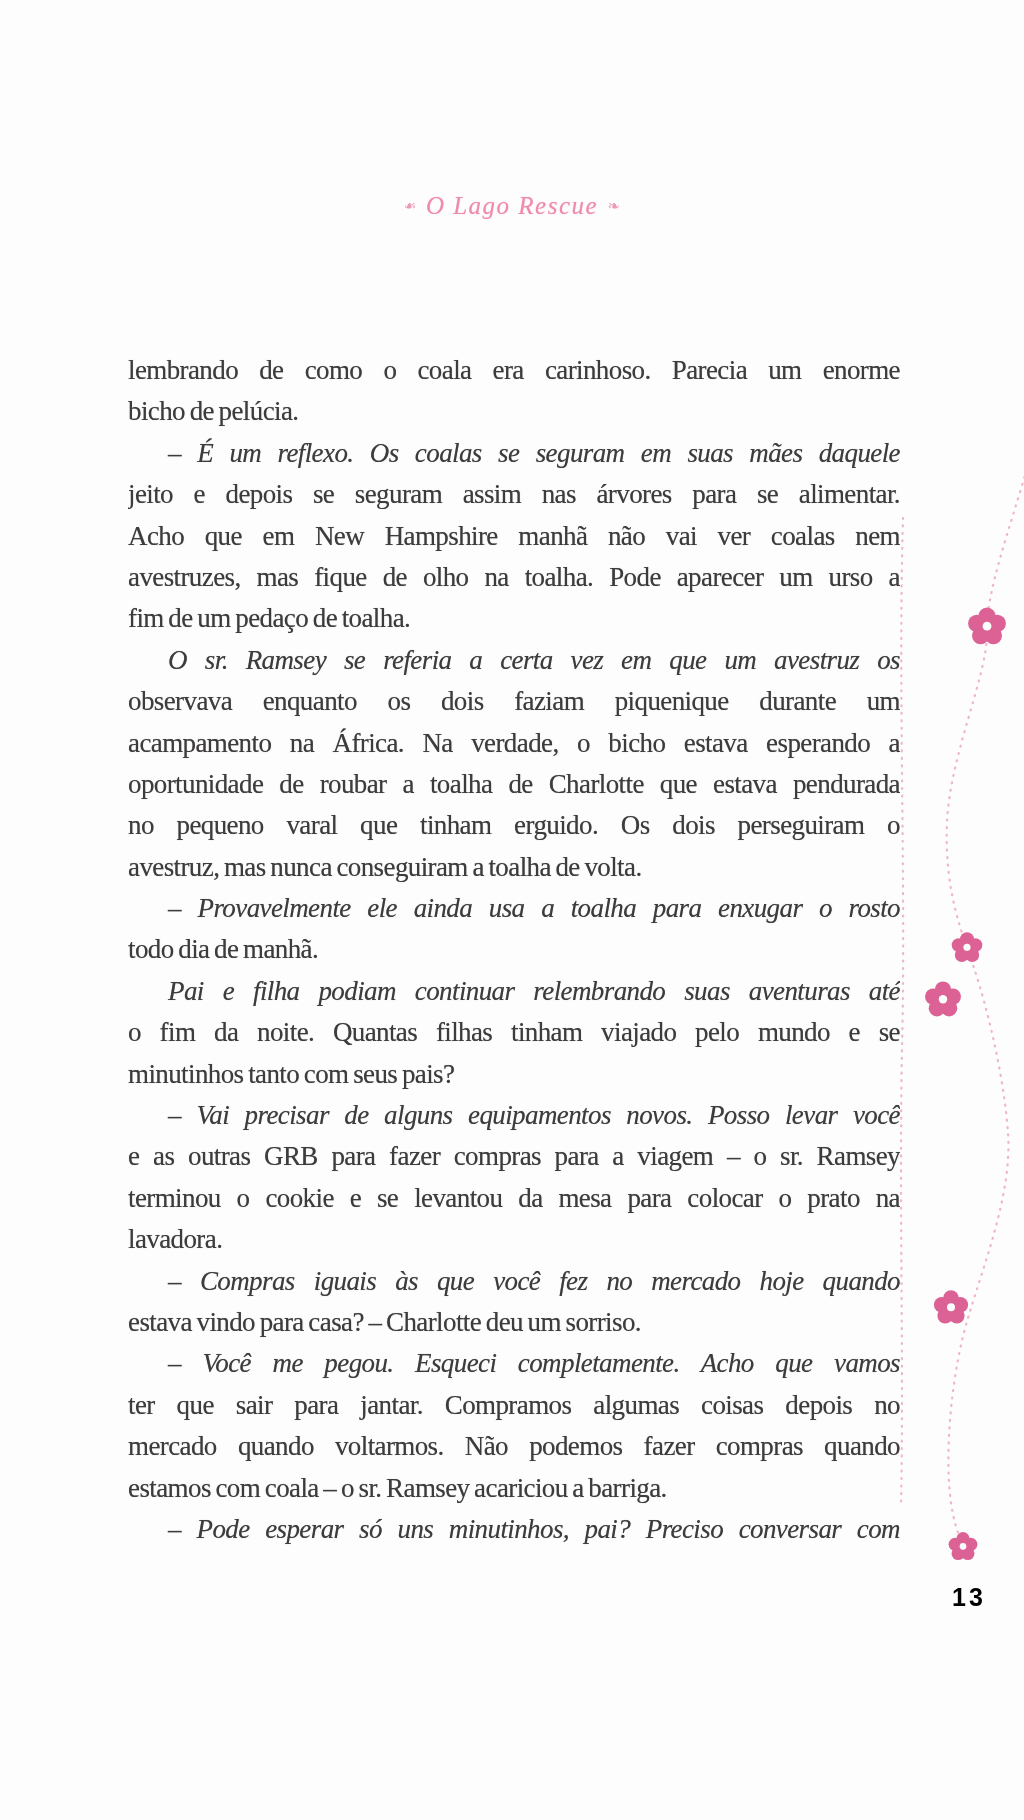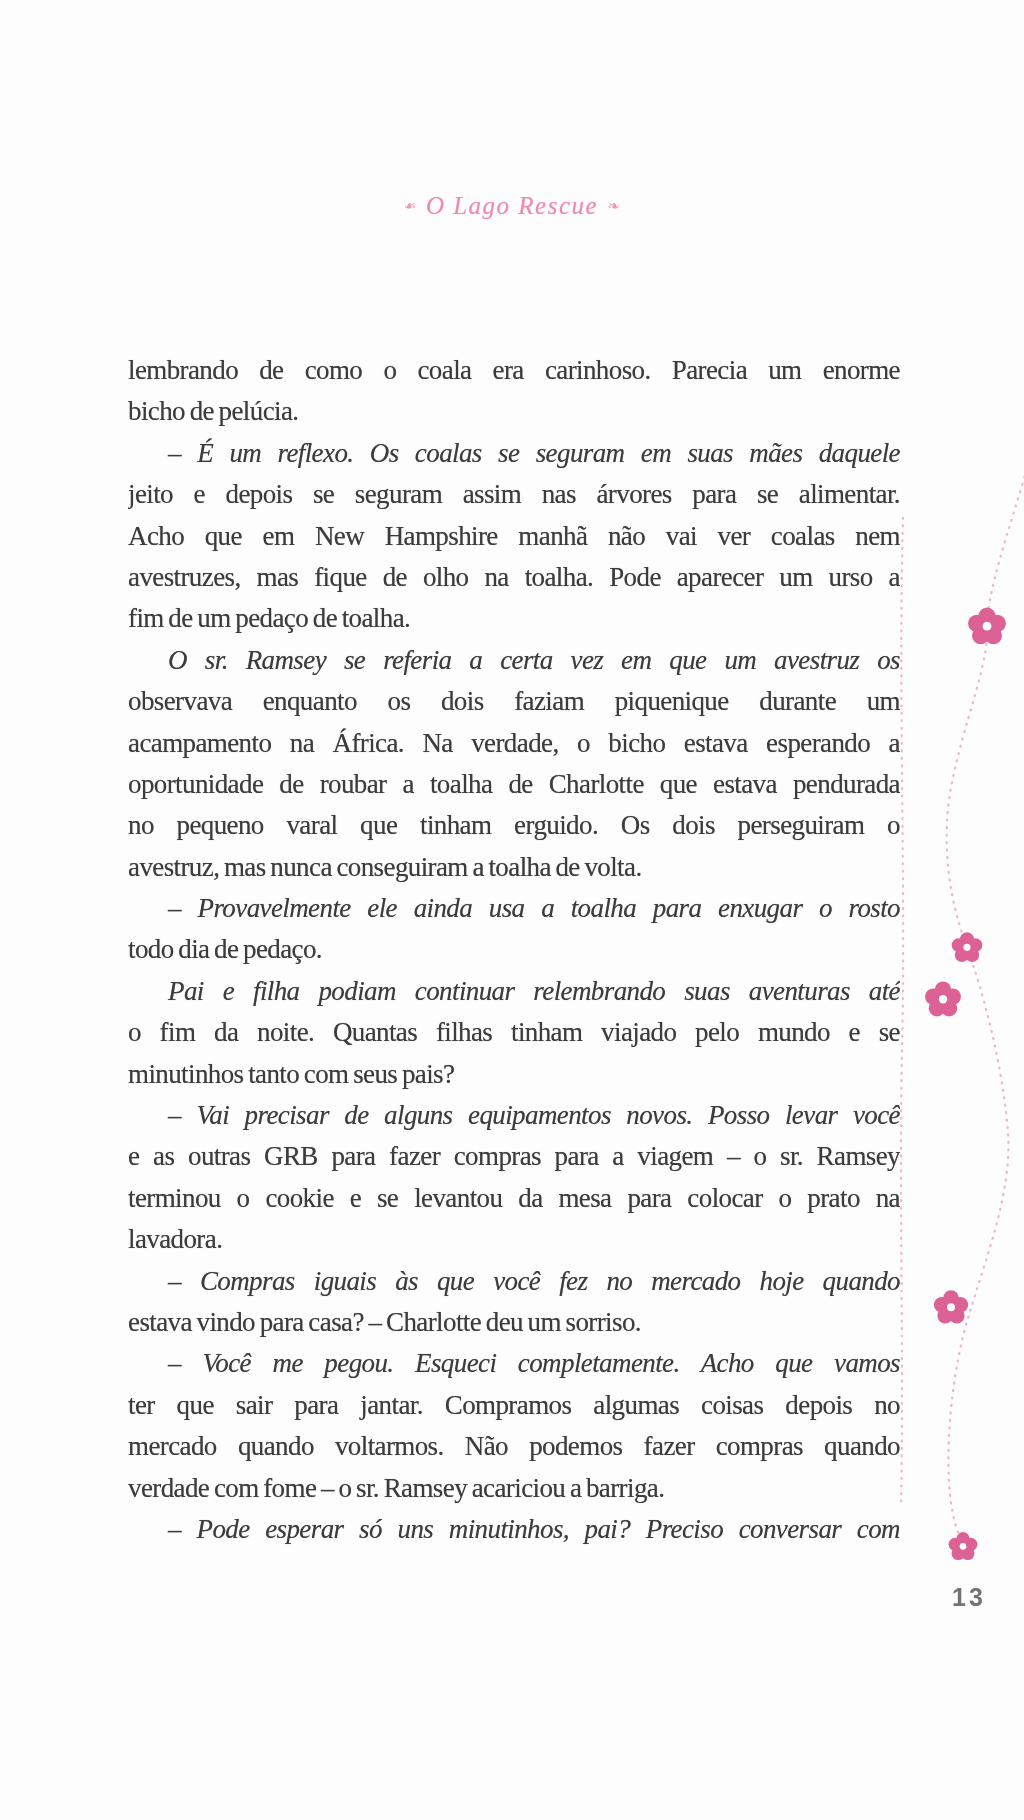--- a/index.html
+++ b/index.html
@@ -39,21 +39,21 @@
   .deco-lines { position:absolute; left:860px; top:420px; }
   .flower { position:absolute; }
   .f1 { left:966px; top:606px; width:42px; height:42px; }
   .f2 { left:950px; top:931px; width:34px; height:34px; }
   .f3 { left:923px; top:980px; width:40px; height:40px; }
   .f4 { left:932px; top:1289px; width:38px; height:38px; }
   .f5 { left:947px; top:1531px; width:32px; height:32px; }
   .page-number {
     position:absolute; left:938px; top:1583px; width:62px;
     font-family:"Liberation Sans", sans-serif; font-weight:bold;
-    font-size:25px; letter-spacing:3px; color:#737373; text-align:center;
+    font-size:25px; letter-spacing:3px; color:#000000; text-align:center;
   }
 </style>
 </head>
 <body>
 
 <div class="page">
 
   <div class="page-header">
     <span class="ornament flip">❧</span><span class="title">O Lago Rescue</span><span class="ornament">❧</span>
   </div>
@@ -73,42 +73,42 @@
       <div class="para">
         <div class="line indent">O sr. Ramsey se referia a certa vez em que um avestruz os</div>
         <div class="line">observava enquanto os dois faziam piquenique durante um</div>
         <div class="line">acampamento na África. Na verdade, o bicho estava esperando a</div>
         <div class="line">oportunidade de roubar a toalha de Charlotte que estava pendurada</div>
         <div class="line">no pequeno varal que tinham erguido. Os dois perseguiram o</div>
         <div class="line last">avestruz, mas nunca conseguiram a toalha de volta.</div>
       </div>
       <div class="para">
         <div class="line indent">– Provavelmente ele ainda usa a toalha para enxugar o rosto</div>
-        <div class="line last">todo dia de pedaço.</div>
+        <div class="line last">todo dia de manhã.</div>
       </div>
       <div class="para">
         <div class="line indent">Pai e filha podiam continuar relembrando suas aventuras até</div>
         <div class="line">o fim da noite. Quantas filhas tinham viajado pelo mundo e se</div>
         <div class="line last">minutinhos tanto com seus pais?</div>
       </div>
       <div class="para">
         <div class="line indent">– Vai precisar de alguns equipamentos novos. Posso levar você</div>
         <div class="line">e as outras GRB para fazer compras para a viagem – o sr. Ramsey</div>
         <div class="line">terminou o cookie e se levantou da mesa para colocar o prato na</div>
         <div class="line last">lavadora.</div>
       </div>
       <div class="para">
         <div class="line indent">– Compras iguais às que você fez no mercado hoje quando</div>
         <div class="line last">estava vindo para casa? – Charlotte deu um sorriso.</div>
       </div>
       <div class="para">
         <div class="line indent">– Você me pegou. Esqueci completamente. Acho que vamos</div>
         <div class="line">ter que sair para jantar. Compramos algumas coisas depois no</div>
         <div class="line">mercado quando voltarmos. Não podemos fazer compras quando</div>
-        <div class="line last">verdade com fome – o sr. Ramsey acariciou a barriga.</div>
+        <div class="line last">estamos com coala – o sr. Ramsey acariciou a barriga.</div>
       </div>
       <div class="para">
         <div class="line indent">– Pode esperar só uns minutinhos, pai? Preciso conversar com</div>
       </div>
     </div>
 
   <svg class="deco-lines" width="164" height="1280" viewBox="860 420 164 1280">
     <g fill="none" stroke="#f0b4cc" stroke-width="2.2" stroke-dasharray="1 6.5" stroke-linecap="round">
       <path d="M 1031 455 C 1008 535 986 592 987 632 C 988 674 950 755 947 822 C 944 893 963 935 974 968 C 988 1010 1004 1077 1008 1133 C 1012 1192 986 1258 968 1318 C 954 1364 946 1432 949 1482 C 951 1516 958 1537 967 1553"></path>
       <path d="M 903 518 C 898 690 906 880 902 1050 C 899 1195 904 1370 901 1505"></path>

